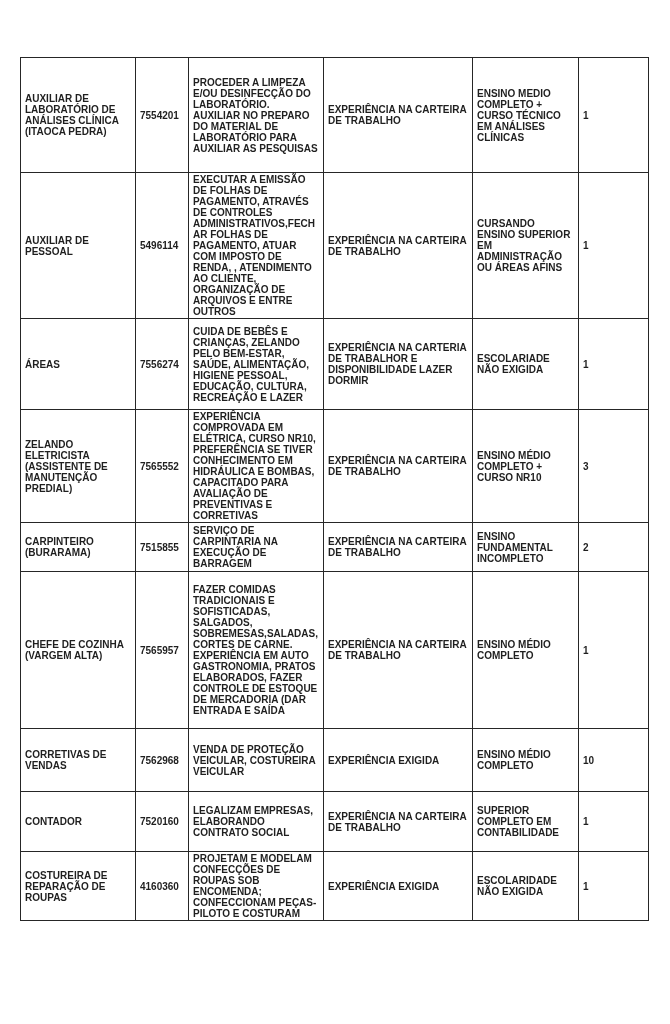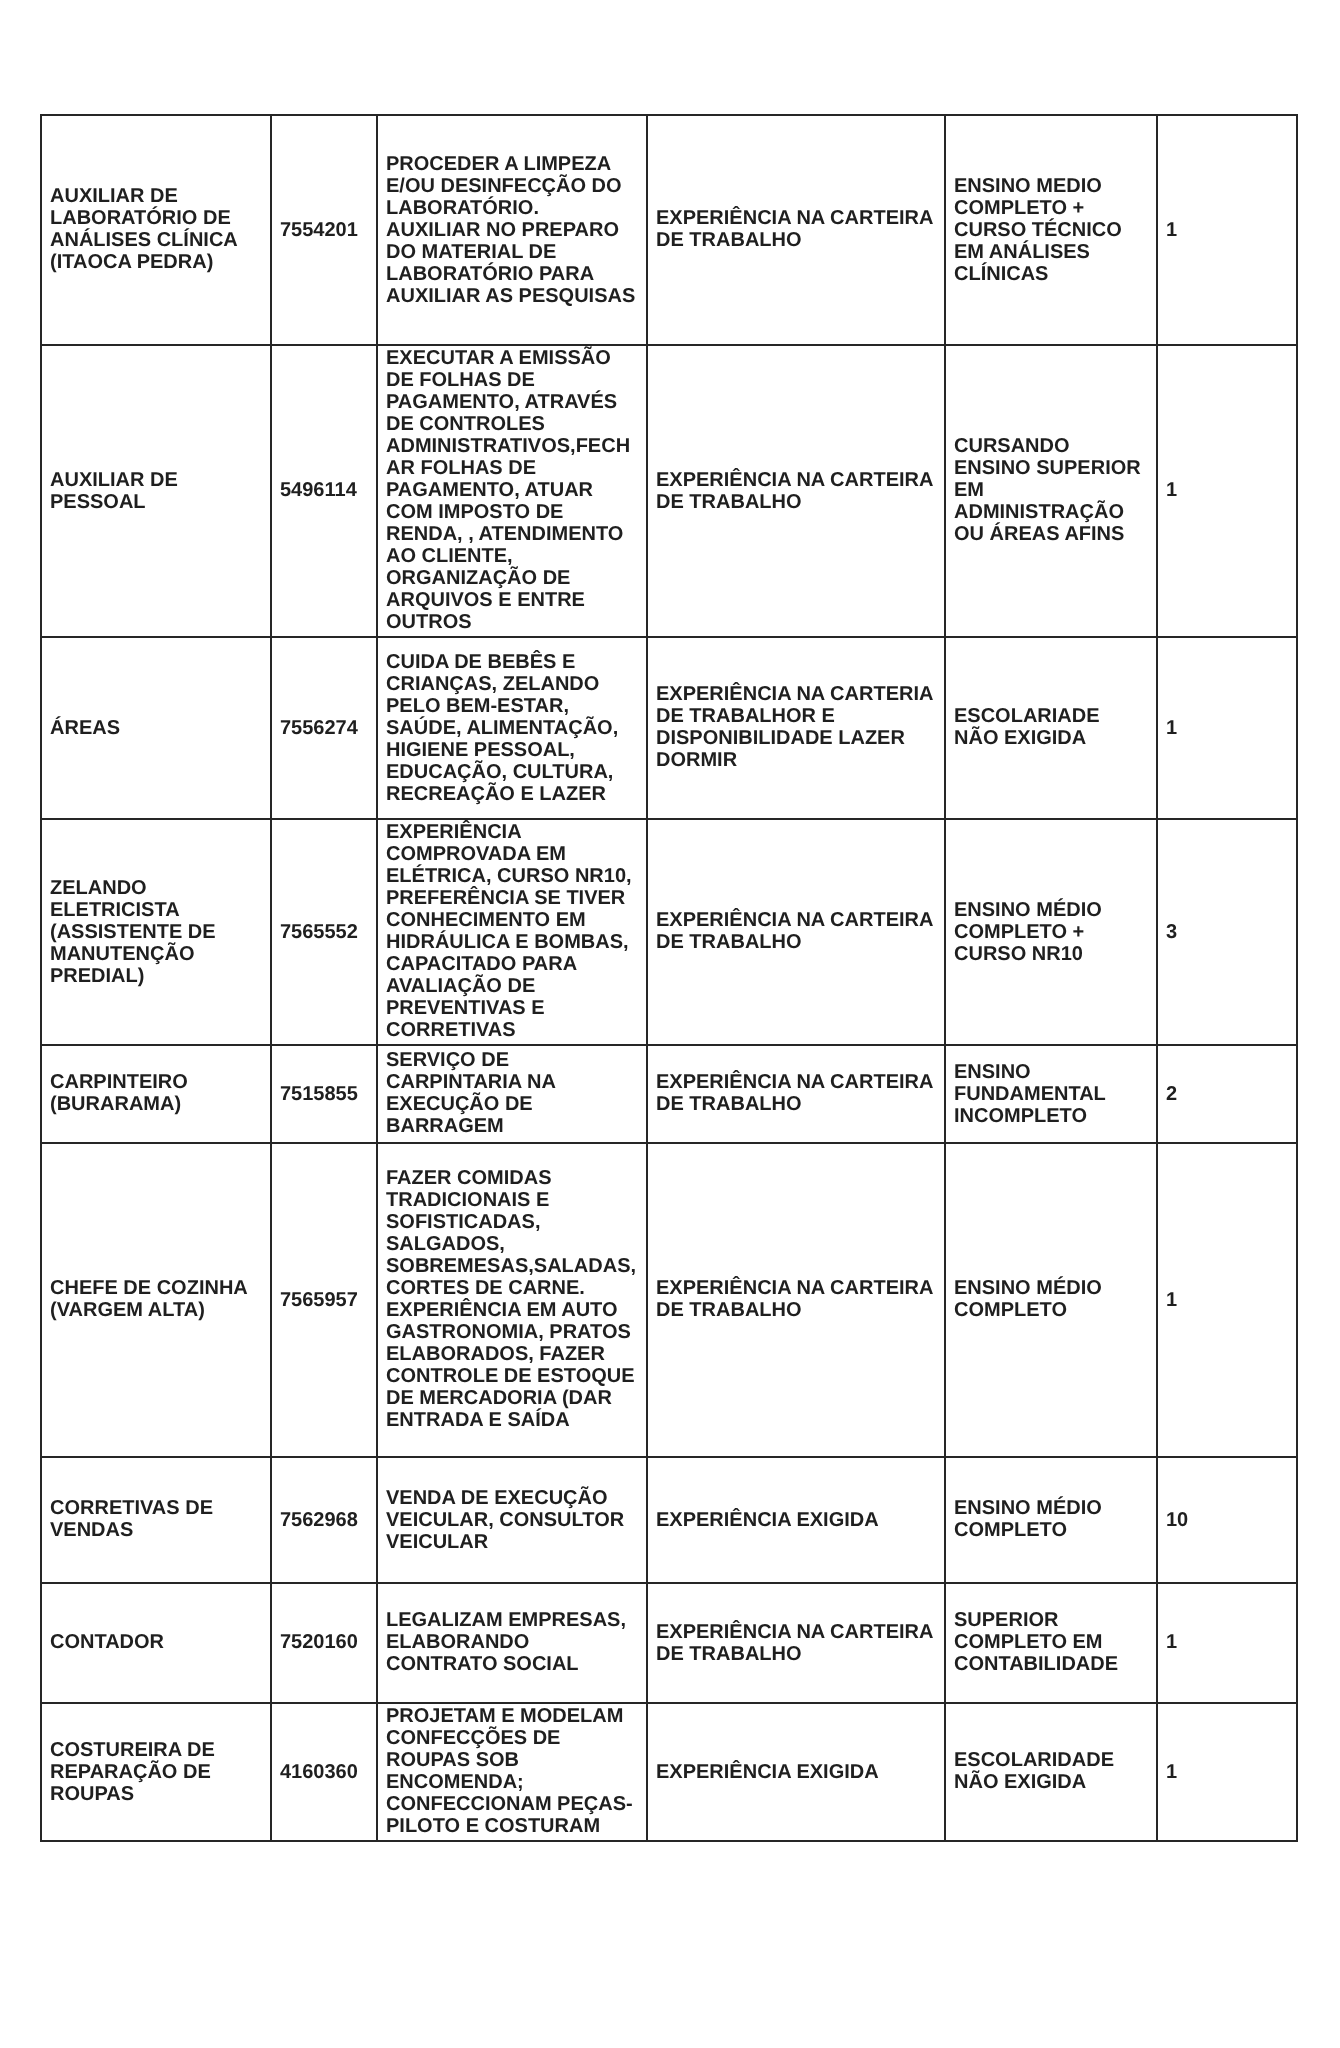--- a/index.html
+++ b/index.html
@@ -109,21 +109,21 @@
         <td>CHEFE DE COZINHA (VARGEM ALTA)</td>
         <td>7565957</td>
         <td>FAZER COMIDAS TRADICIONAIS E SOFISTICADAS, SALGADOS, SOBREMESAS,SALADAS, CORTES DE CARNE. EXPERIÊNCIA EM AUTO GASTRONOMIA, PRATOS ELABORADOS, FAZER CONTROLE DE ESTOQUE DE MERCADORIA (DAR ENTRADA E SAÍDA</td>
         <td>EXPERIÊNCIA NA CARTEIRA DE TRABALHO</td>
         <td>ENSINO MÉDIO COMPLETO</td>
         <td>1</td>
       </tr>
       <tr class="r7">
         <td>CORRETIVAS DE VENDAS</td>
         <td>7562968</td>
-        <td>VENDA DE EXECUÇÃO VEICULAR, CONSULTOR VEICULAR</td>
+        <td>VENDA DE PROTEÇÃO VEICULAR, COSTUREIRA VEICULAR</td>
         <td>EXPERIÊNCIA EXIGIDA</td>
         <td>ENSINO MÉDIO COMPLETO</td>
         <td>10</td>
       </tr>
       <tr class="r8">
         <td>CONTADOR</td>
         <td>7520160</td>
         <td>LEGALIZAM EMPRESAS, ELABORANDO CONTRATO SOCIAL</td>
         <td>EXPERIÊNCIA NA CARTEIRA DE TRABALHO</td>
         <td>SUPERIOR COMPLETO EM CONTABILIDADE</td>

